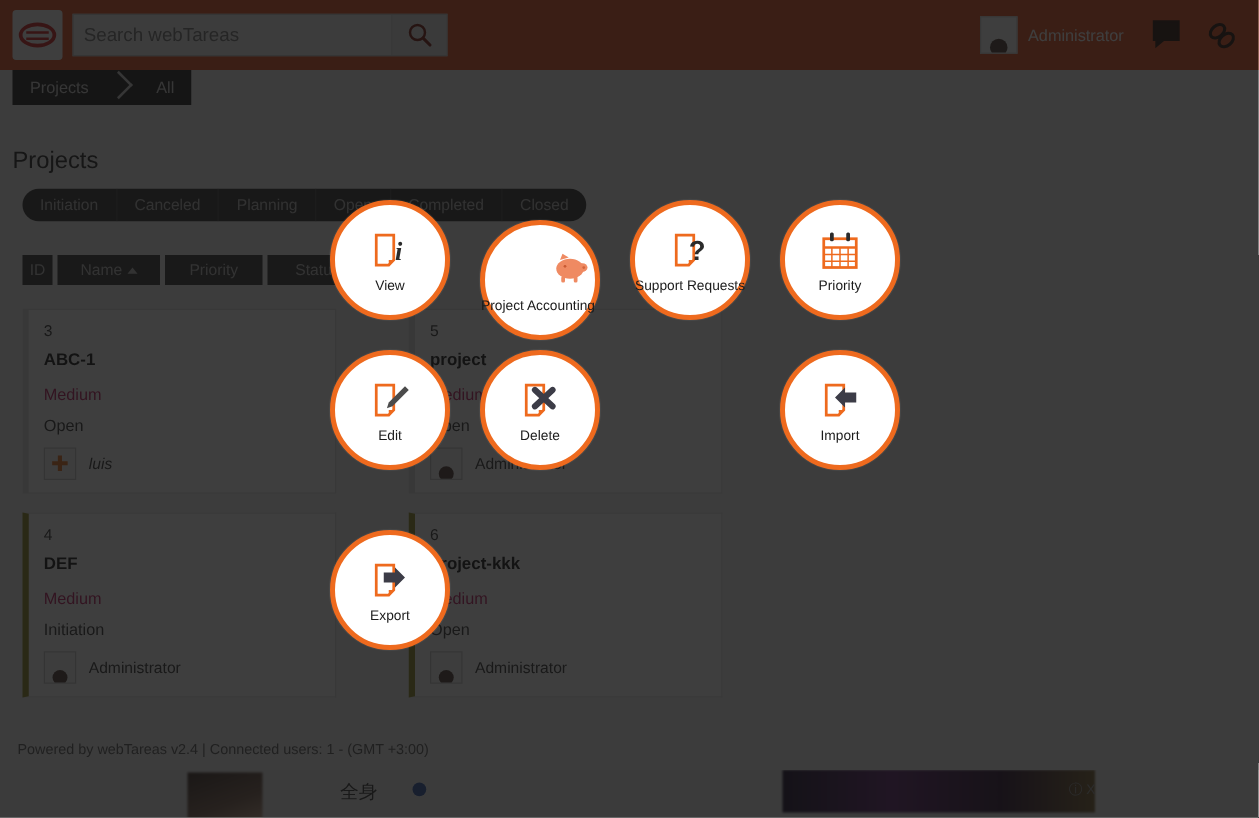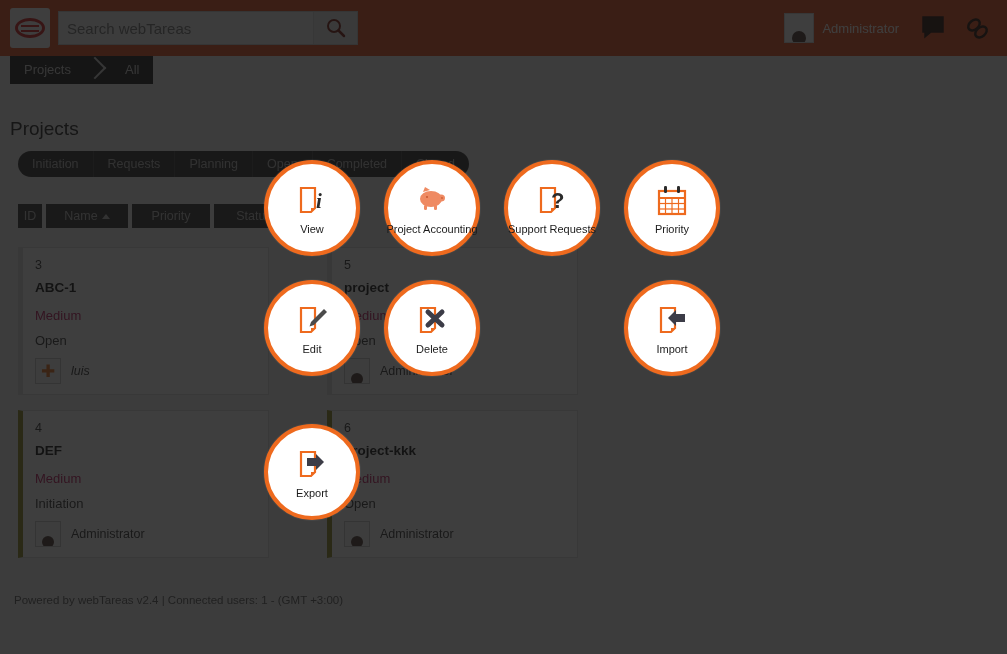--- a/index.html
+++ b/index.html
@@ -367,21 +367,21 @@
     <div class="breadcrumb">
       <span class="crumb">Projects</span>
       <span class="crumb-arrow"></span>
       <span class="crumb">All</span>
     </div>
 
     <div class="page-title">Projects</div>
 
     <div class="tabs">
       <div class="tab">Initiation</div>
-      <div class="tab">Requests</div>
+      <div class="tab">Canceled</div>
       <div class="tab">Planning</div>
       <div class="tab">Open</div>
       <div class="tab">Completed</div>
       <div class="tab">Closed</div>
     </div>
 
     <div class="col-headers">
       <div class="col-head id">ID</div>
       <div class="col-head name">
         <span>Name</span><span class="sort-caret"></span>
@@ -443,39 +443,46 @@
               </div>
             <span class="owner-name">Administrator</span>
           </div>
         </div>
       </div>
 
     </div>
 
     <div class="footer">Powered by webTareas v2.4 | Connected users: 1 - (GMT +3:00)</div>
 
+    <div class="ad-strip">
+      <div class="ad-photo"></div>
+      <div class="ad-text">全身</div>
+      <div class="ad-dot"></div>
+      <div class="ad-banner2"></div>
+      <div class="ad-close">ⓘ X</div>
+    </div>
 
   </div>
 
   <div id="dim"></div>
 
   <div id="radial">
 
     <div class="action" style="left:264px; top:160px;">
       <span class="glyph">
         <svg width="36" height="36" viewBox="0 0 36 36">
           <path d="M7 5 h14 l0 20 -4 4 H7 z" fill="none" stroke="#ee6a1e" stroke-width="2.2"></path>
           <path d="M21 25 h-4 v4 z" fill="#ee6a1e"></path>
           <text x="22" y="25" font-family="Liberation Serif, serif" font-size="21" font-style="italic" font-weight="bold" fill="#2b2b2b">i</text>
         </svg>
       </span>
       <span class="lbl">View</span>
     </div>
 
-    <div class="action" style="left:384px; top:160px;">
+    <div class="action" style="left:384px; top:176px;align-items:flex-end;">
       <span class="glyph">
         <svg width="38" height="34" viewBox="0 0 38 34">
           <ellipse cx="18" cy="15" rx="11" ry="8" fill="#ef8a62"></ellipse>
           <ellipse cx="28" cy="14" rx="4" ry="3.5" fill="#ef8a62"></ellipse>
           <circle cx="29" cy="14" r="1.1" fill="#d3643c"></circle>
           <path d="M10 8 l2 -5 l5 3 z" fill="#ef8a62"></path>
           <rect x="11" y="21" width="3" height="5" rx="1.2" fill="#ef8a62"></rect>
           <rect x="21" y="21" width="3" height="5" rx="1.2" fill="#ef8a62"></rect>
           <circle cx="14" cy="13" r="1.1" fill="#c95a33"></circle>
         </svg>

